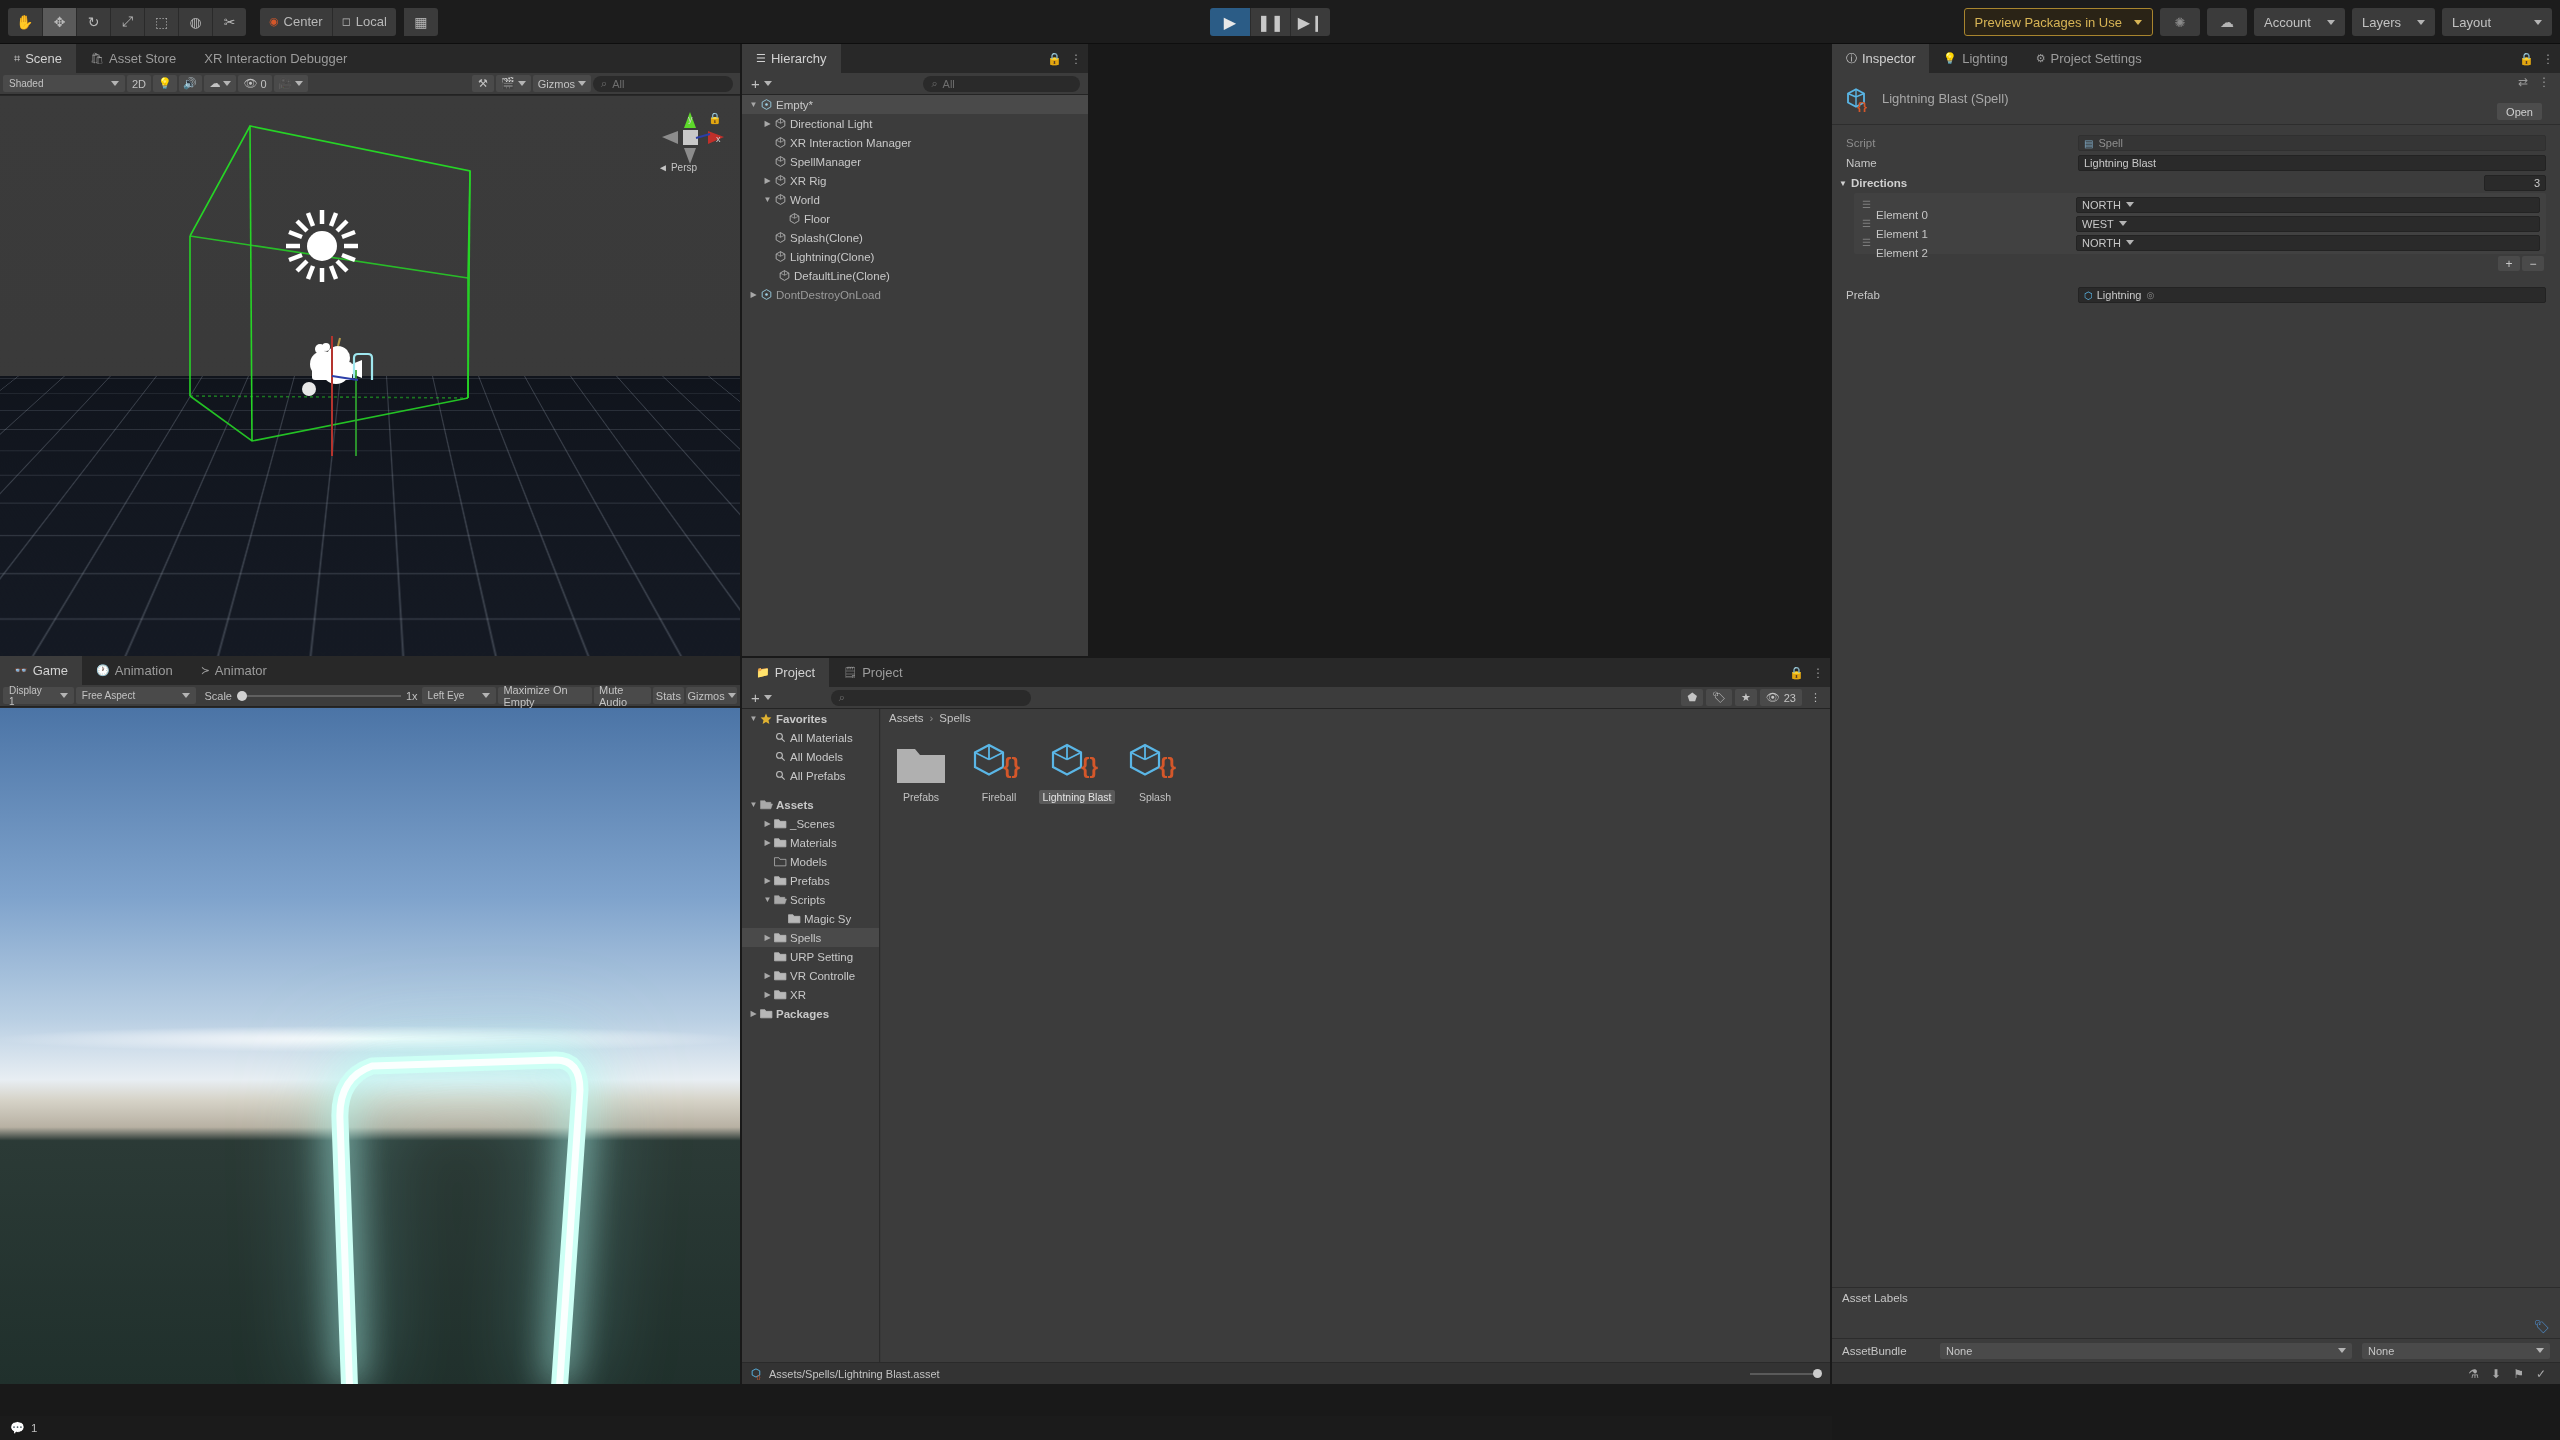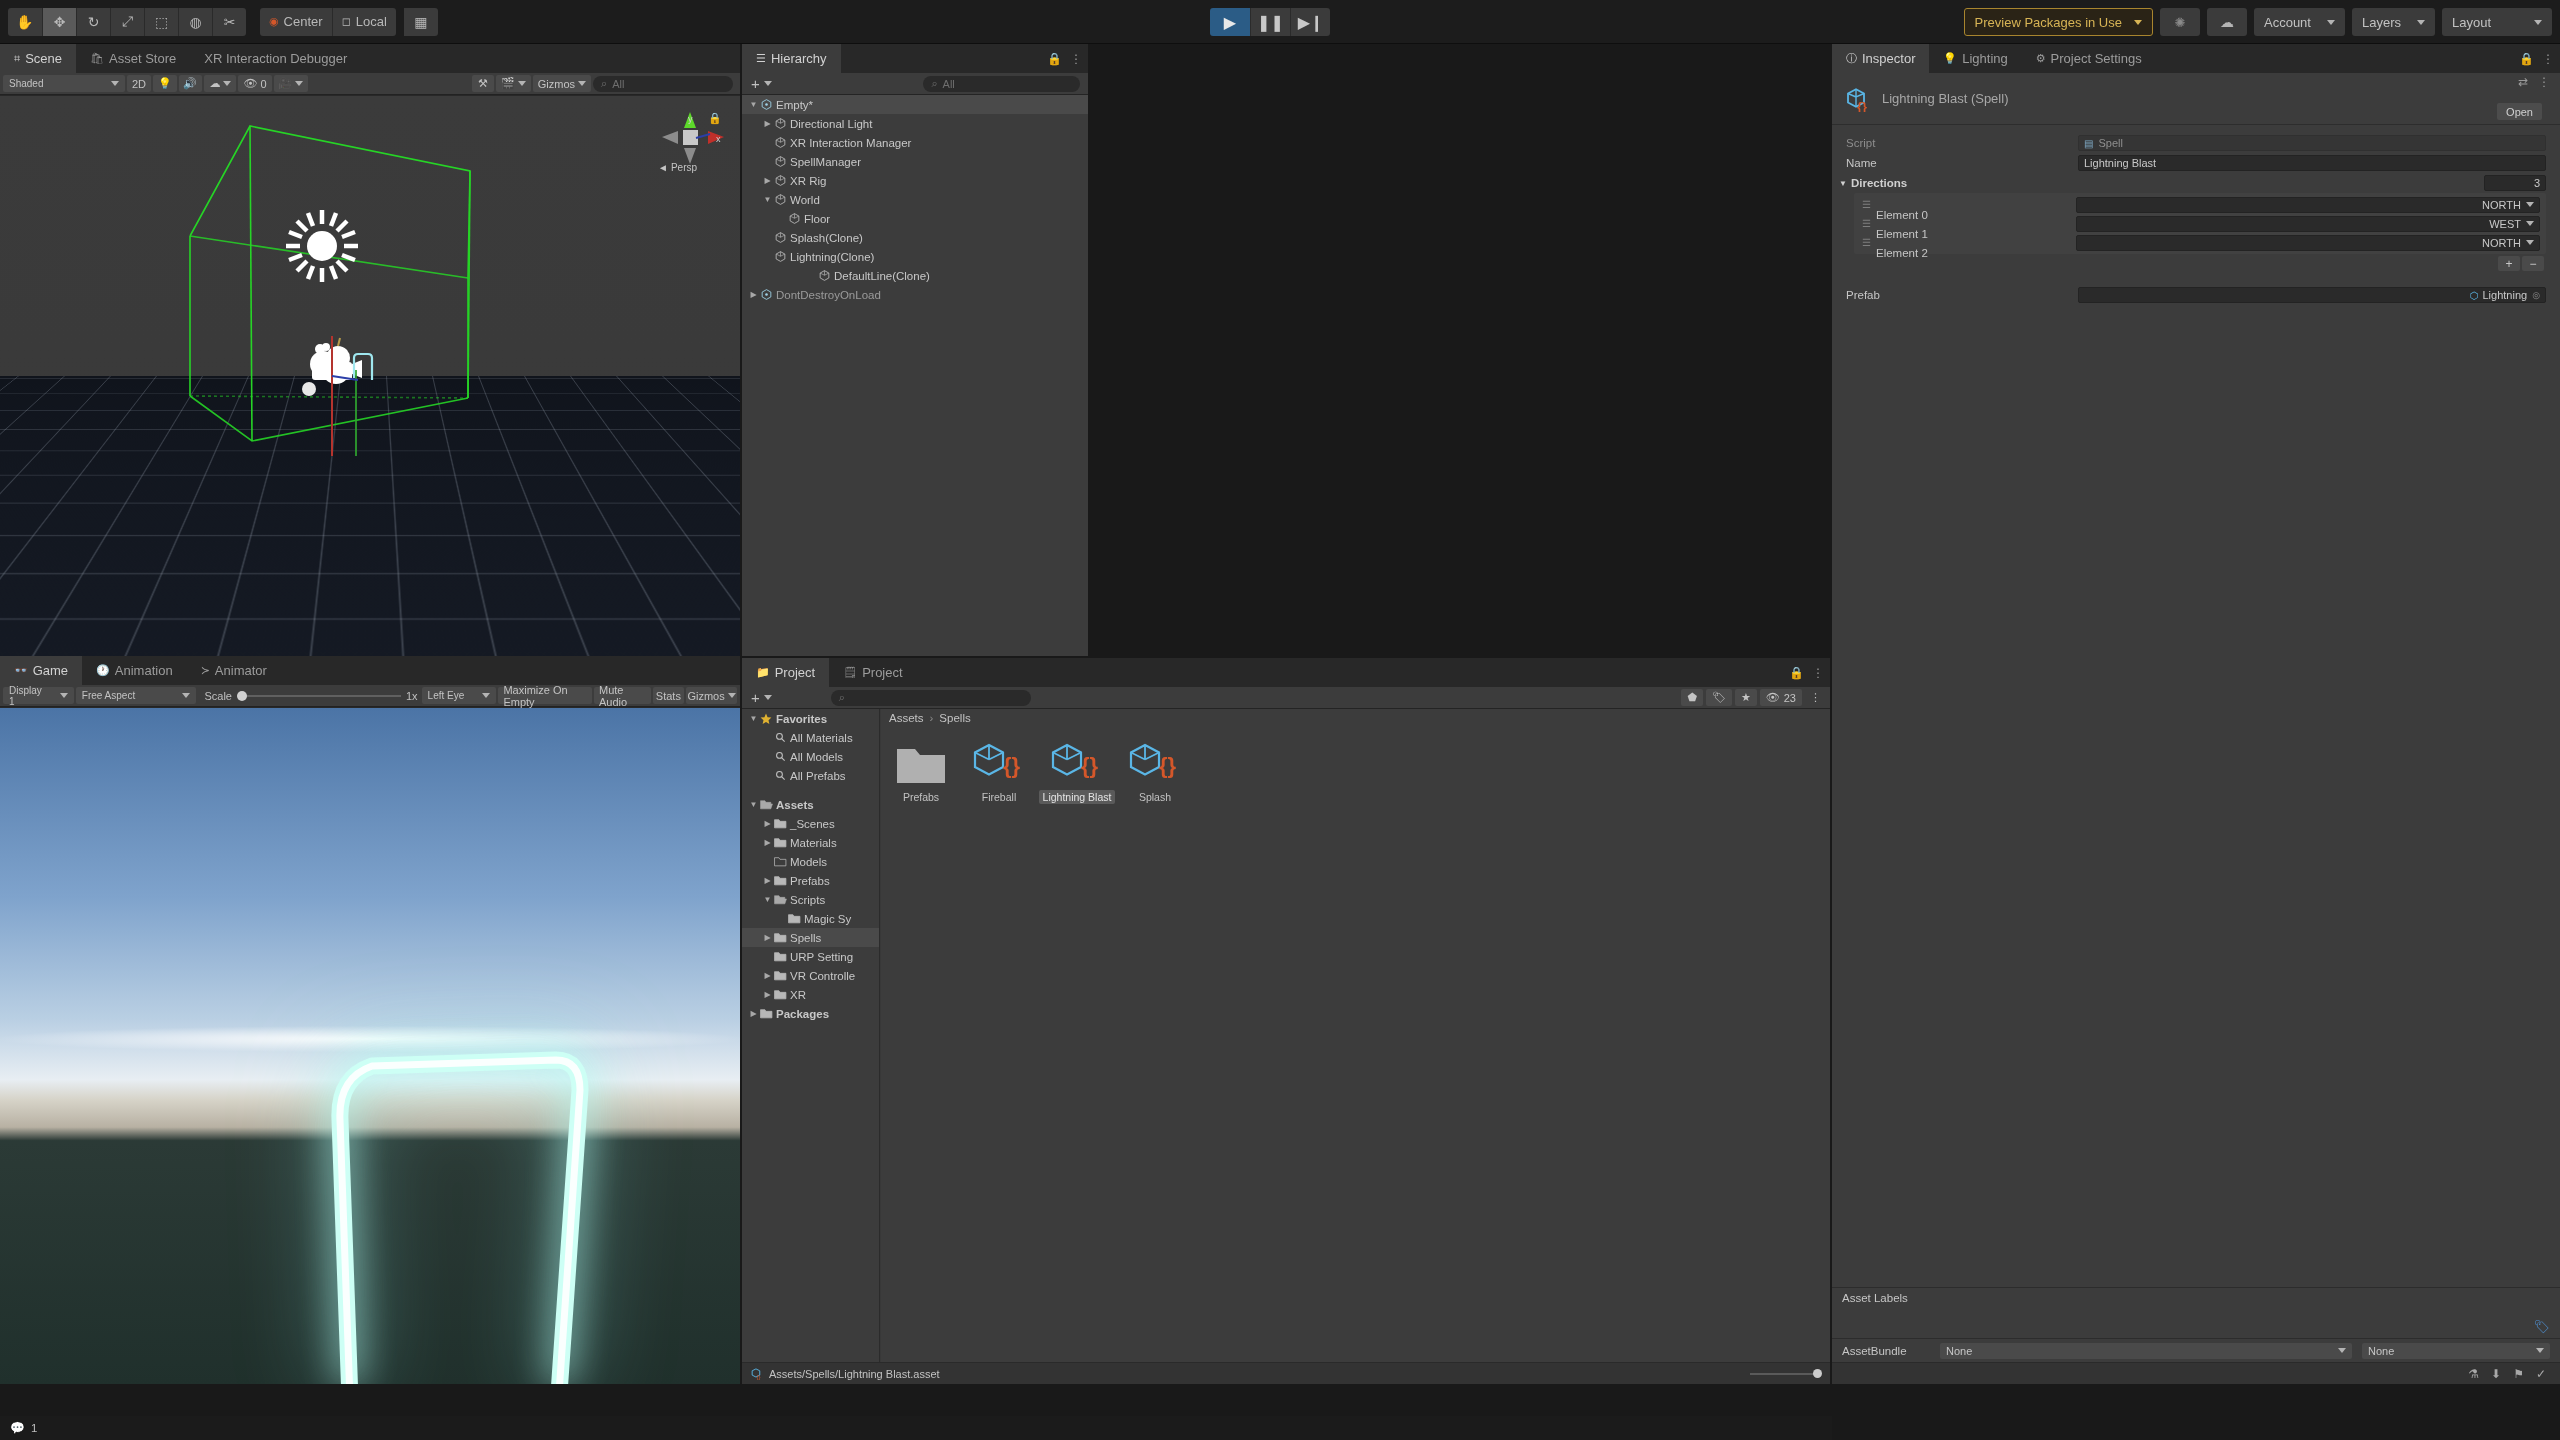--- a/index.html
+++ b/index.html
@@ -147,21 +147,21 @@
     background:#4c4c4c; border-radius:2px; color:#d0d0d0; font-size:11px;
     display:flex; align-items:center; }
   .insp-body { position:absolute; left:0; top:81px; right:0; bottom:97px; background:#3c3c3c; }
   .prop-row { display:flex; align-items:center; height:20px; padding-left:14px; font-size:11.5px; }
   .prop-label { width:232px; color:#c6c6c6; }
   .prop-label.dim { color:#8d8d8d; }
   .prop-field { flex:1; margin-right:14px; height:16px; background:#2a2a2a;
     border:1px solid #232323; border-radius:2px; display:flex; align-items:center;
     padding:0 5px; color:#c9c9c9; font-size:11px; gap:5px; }
   .prop-field.ro { background:#353535; color:#8f8f8f; border-color:#303030; }
-  .prop-field.drop { justify-content:flex-end; }
+  .prop-field.drop { justify-content:flex-start; }
   .foldout { display:flex; align-items:center; height:20px; padding-left:7px;
     font-size:11.5px; color:#d0d0d0; font-weight:bold; gap:4px; }
   .arr-wrap { background:#414141; margin:0 14px 0 22px; border-radius:2px; padding:2px 0; }
   .arr-row { display:flex; align-items:center; height:19px; font-size:11.5px; padding-left:8px; }
   .drag-h { width:14px; color:#7e7e7e; font-size:10px; }
   .arr-label { width:200px; color:#c6c6c6;margin-top:20px; }
   .plusminus { display:flex; justify-content:flex-end; gap:2px; padding:2px 16px 0 0; }
   .pm-btn { width:22px; height:15px; background:#4a4a4a; border-radius:2px; color:#c8c8c8;
     font-size:12px; display:flex; align-items:center; justify-content:center; }
   .labels-sect { position:absolute; left:0; right:0; bottom:46px; height:51px;
@@ -564,21 +564,21 @@
         <div class="tree-row" style="padding-left: 20px;">
           <span class="tw"></span>
           <span class="gi">
             <svg width="13" height="13" viewBox="0 0 24 24">
               <path d="M12 3 L20 7.5 L20 16.5 L12 21 L4 16.5 L4 7.5 Z" fill="none" stroke="#b9b9b9" stroke-width="1.6"></path>
               <path d="M12 3 L12 11.5 M12 11.5 L20 7.5 M12 11.5 L4 7.5" fill="none" stroke="#b9b9b9" stroke-width="1.2"></path>
             </svg>
           </span>
           <span>Lightning(Clone)</span>
         </div>
-        <div class="tree-row" style="padding-left: 24px; margin-left: 40px;">
+        <div class="tree-row" style="padding-left: 24px;">
           <span class="tw"></span>
           <span class="gi">
             <svg width="13" height="13" viewBox="0 0 24 24">
               <path d="M12 3 L20 7.5 L20 16.5 L12 21 L4 16.5 L4 7.5 Z" fill="none" stroke="#b9b9b9" stroke-width="1.6"></path>
               <path d="M12 3 L12 11.5 M12 11.5 L20 7.5 M12 11.5 L4 7.5" fill="none" stroke="#b9b9b9" stroke-width="1.2"></path>
             </svg>
           </span>
           <span>DefaultLine(Clone)</span>
         </div>
         <div class="tree-row dim" style="padding-left: 6px;">

